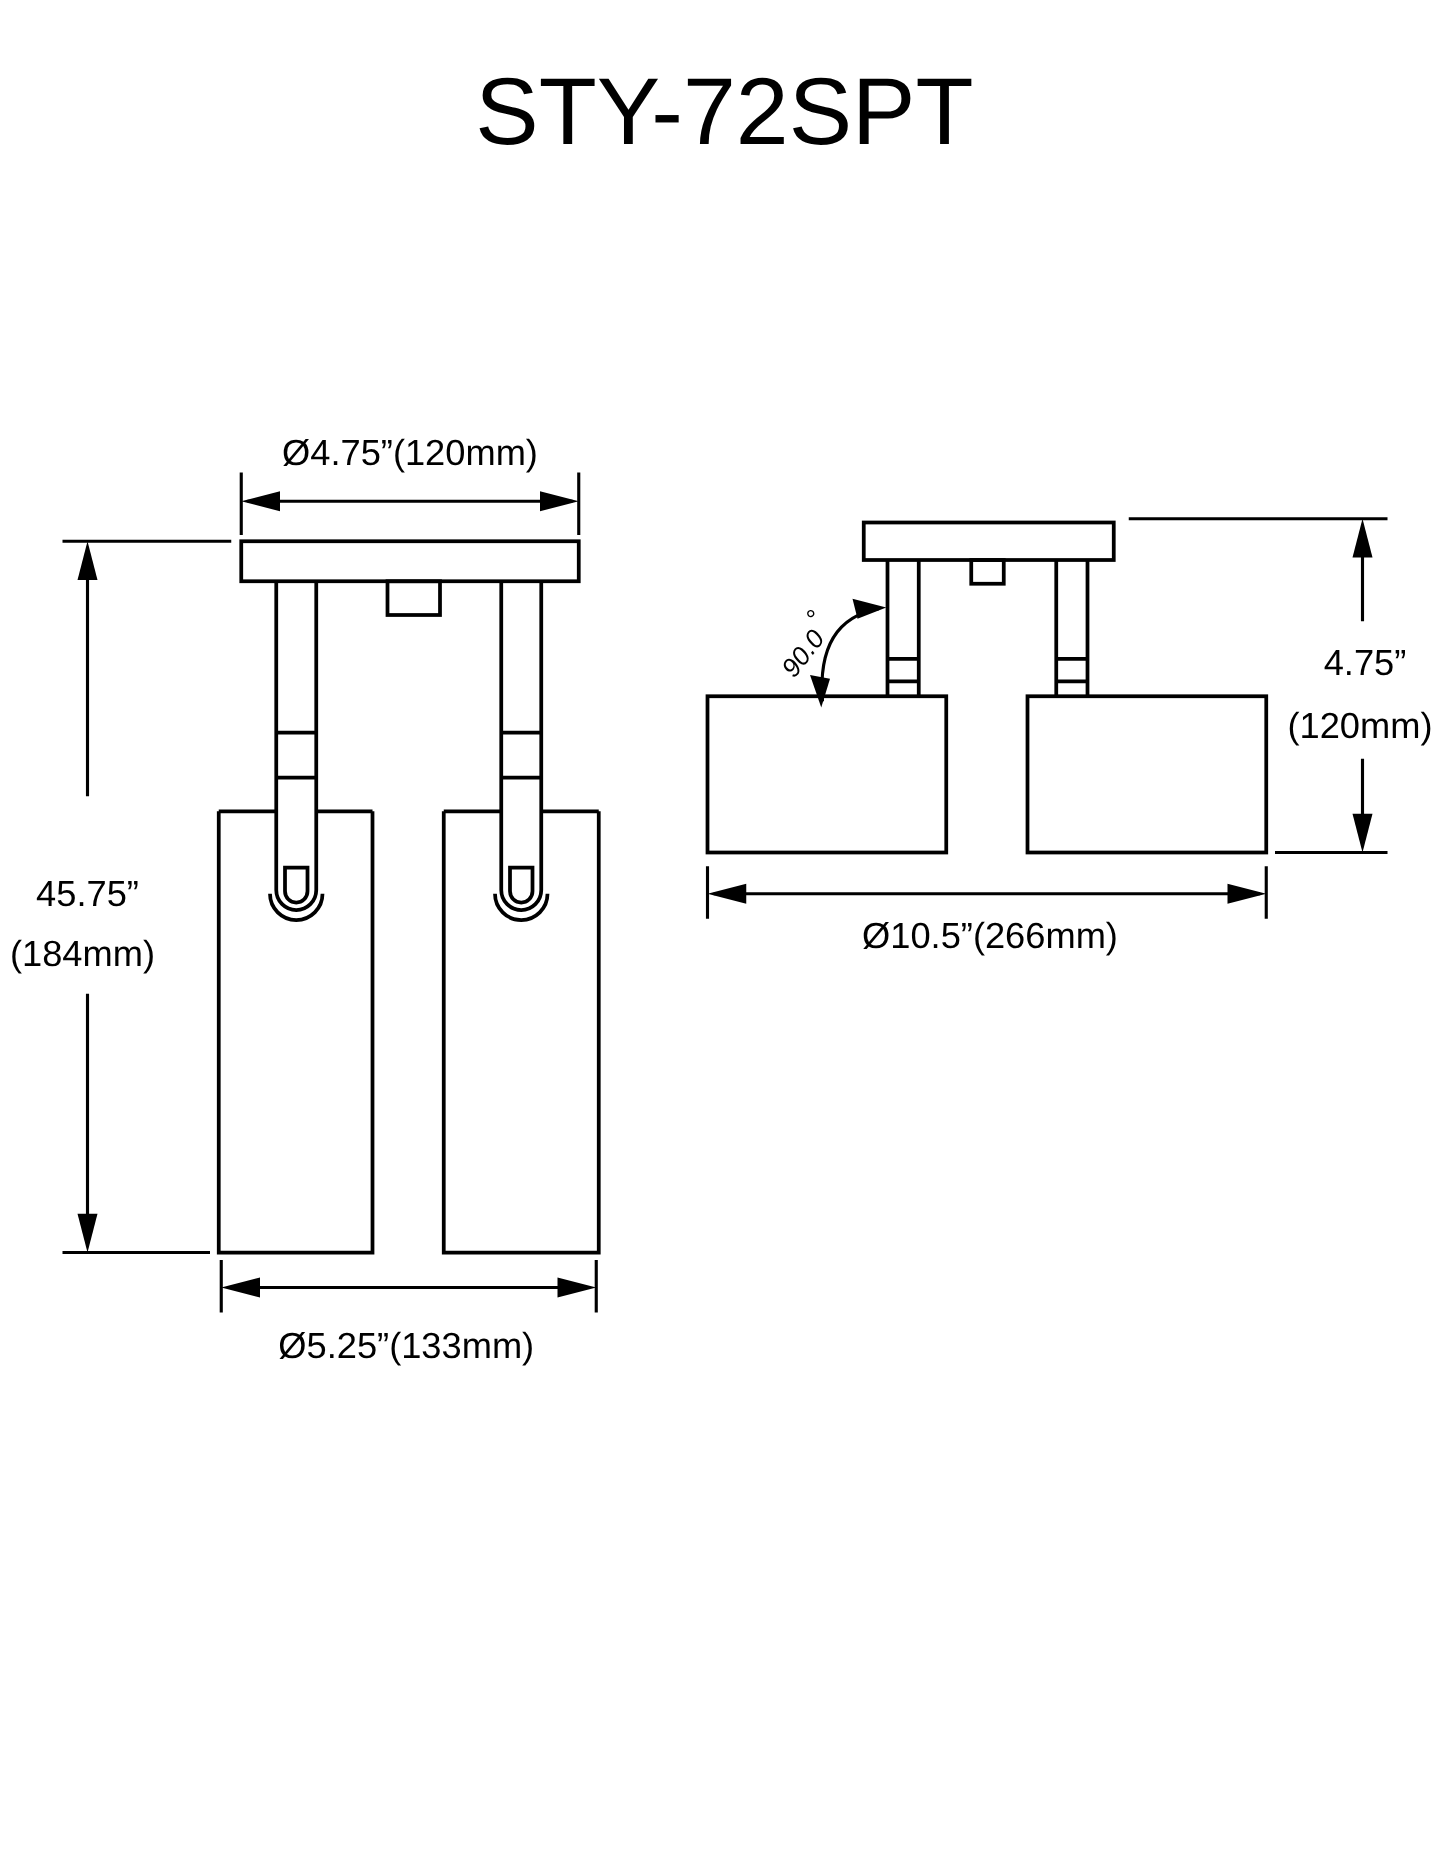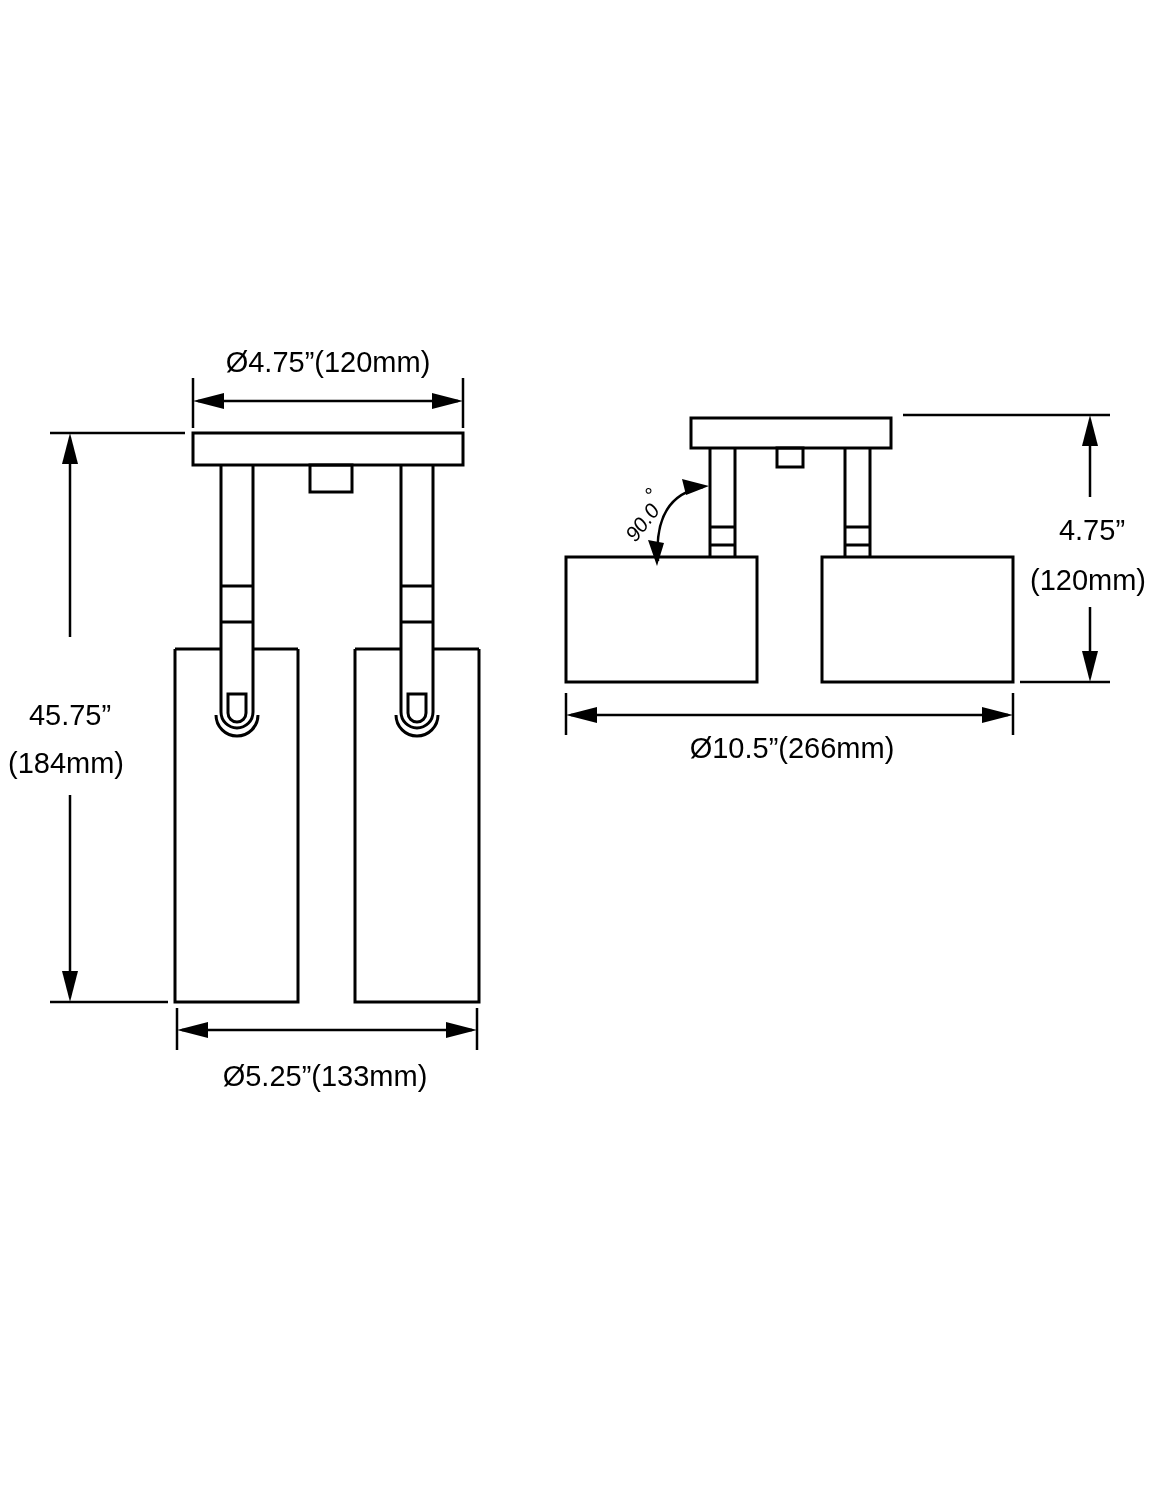--- a/index.html
+++ b/index.html
@@ -50,20 +50,21 @@
     font-size: 21px;
     font-style: italic;
     fill: #000000;
   }
 </style>
 </head>
 <body>
 
 <div id="sheet">
 
+  <div id="title">STY-72SPT</div>
 
   <svg id="drawing" width="1159" height="1500" viewBox="0 0 1159 1500">
 
     <g fill="none" stroke="#000000" stroke-width="3" stroke-linecap="butt" stroke-linejoin="miter">
 
       <g>
 
         <rect x="193" y="433" width="270" height="32"></rect>
 
         <rect x="310" y="465" width="42" height="27"></rect>

